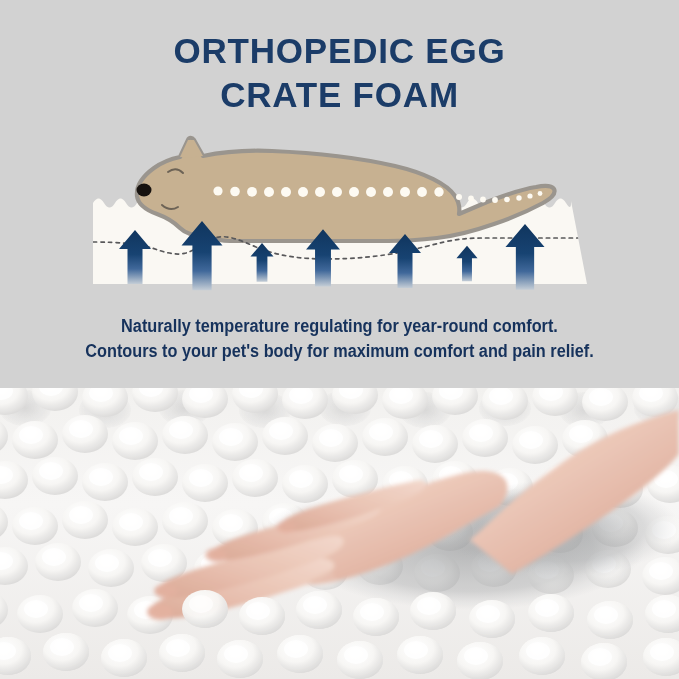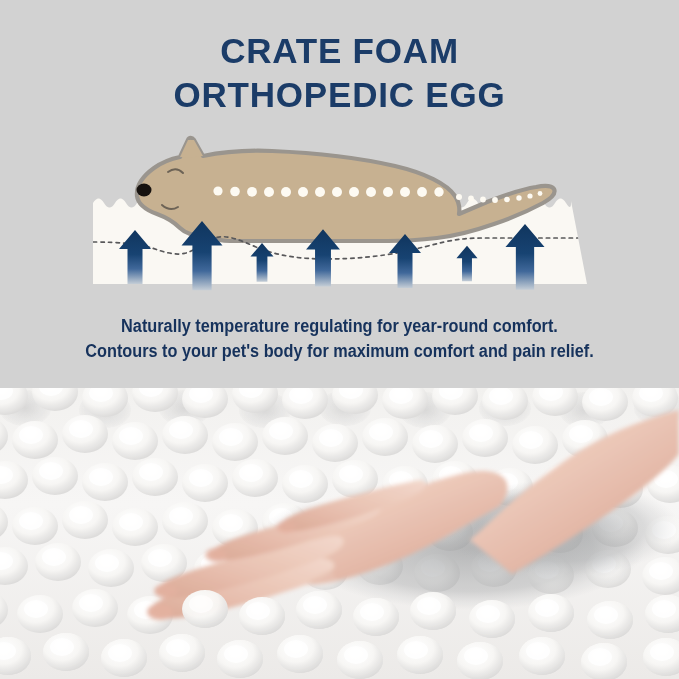--- a/index.html
+++ b/index.html
@@ -78,22 +78,22 @@
   #photo-panel svg { display: block; }
 </style>
 </head>
 <body>
 
 <div id="page">
 
   <div id="top-panel">
 
     <div id="headline">
+      <span class="hl-line">ORTHOPEDIC EGG</span>
       <span class="hl-line">CRATE FOAM</span>
-      <span class="hl-line">ORTHOPEDIC EGG</span>
     </div>
 
     <svg id="illustration" viewBox="0 0 679 180">
       <defs>
         <linearGradient id="arrowGrad" x1="0" y1="0" x2="0" y2="1">
           <stop offset="0%" stop-color="#10355e"></stop>
           <stop offset="45%" stop-color="#174372"></stop>
           <stop offset="72%" stop-color="#40689a"></stop>
           <stop offset="100%" stop-color="#c4cdd6"></stop>
         </linearGradient>

